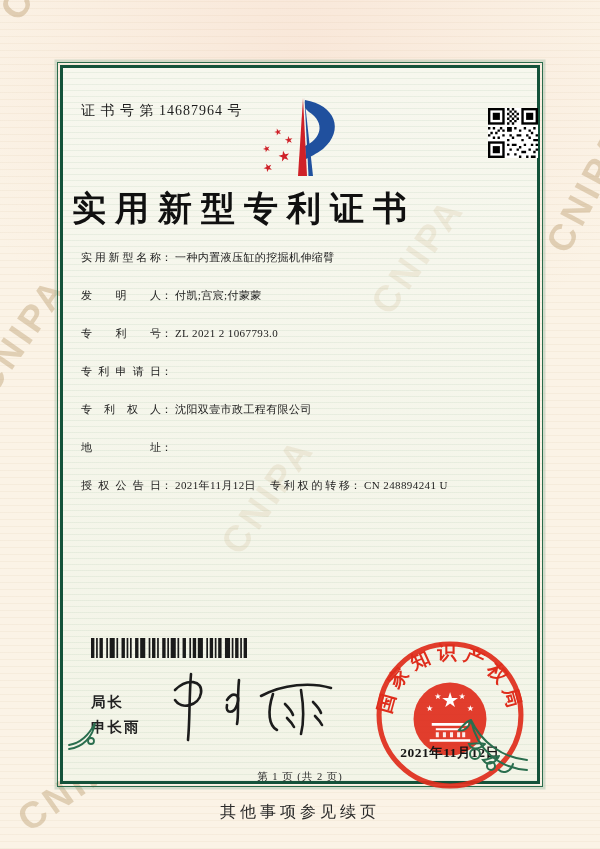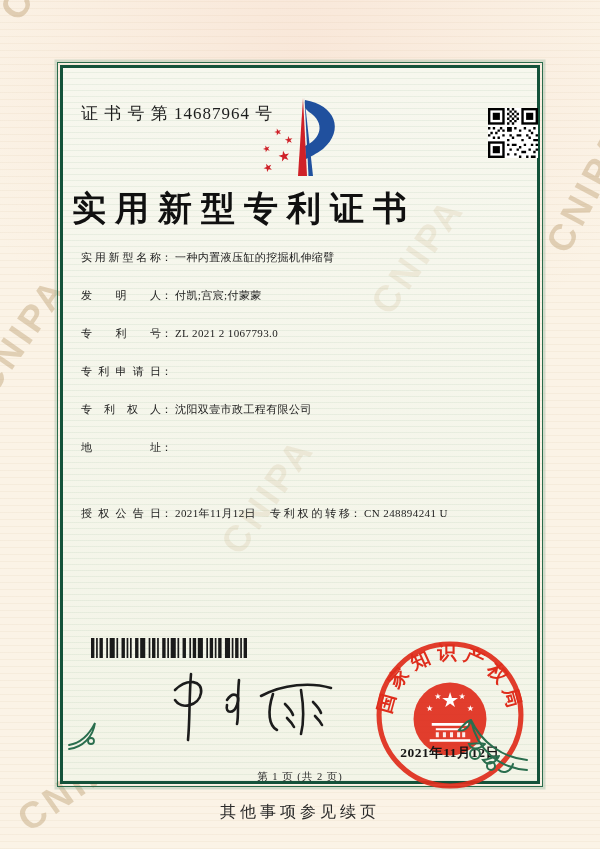--- a/index.html
+++ b/index.html
@@ -15,31 +15,31 @@
       font-size:37px;letter-spacing:4px;color:rgba(186,152,104,0.40);
       transform-origin:left top;white-space:nowrap;pointer-events:none;}
   .wm.inner{color:rgba(186,152,104,0.15);}
   .frame{position:absolute;left:57px;top:62px;width:484px;height:723px;
          border:1.5px solid #2b6b4c;box-shadow:0 0 0 2.5px rgba(122,169,143,0.30);}
   .frame-inner{position:absolute;inset:2px;border:3px solid #14523a;
     background:
       repeating-linear-gradient(0deg, rgba(110,160,120,0.10) 0 1px, transparent 1px 6px),
       linear-gradient(#f7f7ee,#f3f4e7);}
   .content{position:absolute;inset:0;}
-  .certno{position:absolute;left:18px;top:34px;font-size:17px;letter-spacing:1px;color:#1d1d1d;}
+  .certno{position:absolute;left:18px;top:34px;font-size:14px;letter-spacing:1px;color:#1d1d1d;}
   .logo{position:absolute;left:192px;top:26px;width:104px;height:92px;}
   .qr{position:absolute;left:425px;top:40px;width:50px;height:50px;}
   .title{position:absolute;left:0;right:0;top:118px;text-align:left;
          font-size:34px;font-weight:700;letter-spacing:9px;text-indent:9px;color:#101010;}
   .fields{position:absolute;left:18px;right:4px;top:180px;font-size:11px;}
   .frow{display:flex;margin-bottom:19px;line-height:19px;}
   .lbl{display:inline-block;width:80px;text-align:justify;text-align-last:justify;flex:none;color:#1c1c1c;}
   .colon{flex:none;width:14px;color:#1c1c1c;}
   .val{flex:1;letter-spacing:0.4px;color:#1c1c1c;}
-  .pair{display:flex;margin-top:28px;}
+  .pair{display:flex;}
   .pair .val{flex:none;}
   .grant2{margin-left:14px;}
   .body-text{position:absolute;left:18px;right:16px;top:432px;
              font-size:12.8px;line-height:21.5px;letter-spacing:0.8px;color:#323232;}
   .body-text p{margin:0;text-indent:2em;}
   .barcode{position:absolute;left:28px;top:570px;width:156px;height:20px;}
   .director{position:absolute;left:28px;top:622px;font-family:"Liberation Sans",sans-serif;
             font-weight:700;font-size:14.5px;letter-spacing:2px;color:#222;line-height:25px;}
   .signature{position:absolute;left:90px;top:592px;width:200px;height:90px;}
   .seal{position:absolute;left:312px;top:572px;width:150px;height:150px;}
@@ -142,20 +142,24 @@
                 <span class="val">CN 248894241 U</span>
             </span>
           </div>
         </div>
 
 
         <svg class="barcode" viewBox="0 0 92 19" preserveAspectRatio="none">
           <path fill="#1a1a1a" d="M0 0h2v19H0zM3 0h1v19H3zM5 0h2v19H5zM9 0h1v19H9zM11 0h3v19h-3zM15 0h1v19h-1zM18 0h2v19h-2zM21 0h1v19h-1zM23 0h1v19h-1zM26 0h2v19h-2zM29 0h3v19h-3zM34 0h1v19h-1zM36 0h2v19h-2zM39 0h1v19h-1zM42 0h2v19h-2zM45 0h1v19h-1zM47 0h3v19h-3zM51 0h1v19h-1zM54 0h2v19h-2zM58 0h1v19h-1zM60 0h2v19h-2zM63 0h3v19h-3zM68 0h1v19h-1zM70 0h2v19h-2zM73 0h1v19h-1zM75 0h2v19h-2zM79 0h3v19h-3zM83 0h1v19h-1zM85 0h2v19h-2zM88 0h1v19h-1zM90 0h2v19h-2z"></path>
         </svg>
 
+        <div class="director">
+          <div>局长</div>
+          <div>申长雨</div>
+        </div>
 
         <svg class="signature" viewBox="0 0 200 90">
           <g fill="none" stroke="#1c1c1c" stroke-width="2.6" stroke-linecap="round">
             <path d="M38,14 C36,38 37,60 35,80"></path>
             <path d="M22,30 C34,18 50,20 48,33 C46,46 28,50 22,40"></path>
             <path d="M74,40 C80,31 88,34 84,45 C81,54 72,54 74,45"></path>
             <path d="M86,20 C84,40 86,55 84,64"></path>
             <path d="M108,36 C130,24 158,22 178,28"></path>
             <path d="M120,34 C114,52 116,66 124,70"></path>
             <path d="M148,30 C151,48 151,62 148,74"></path>

